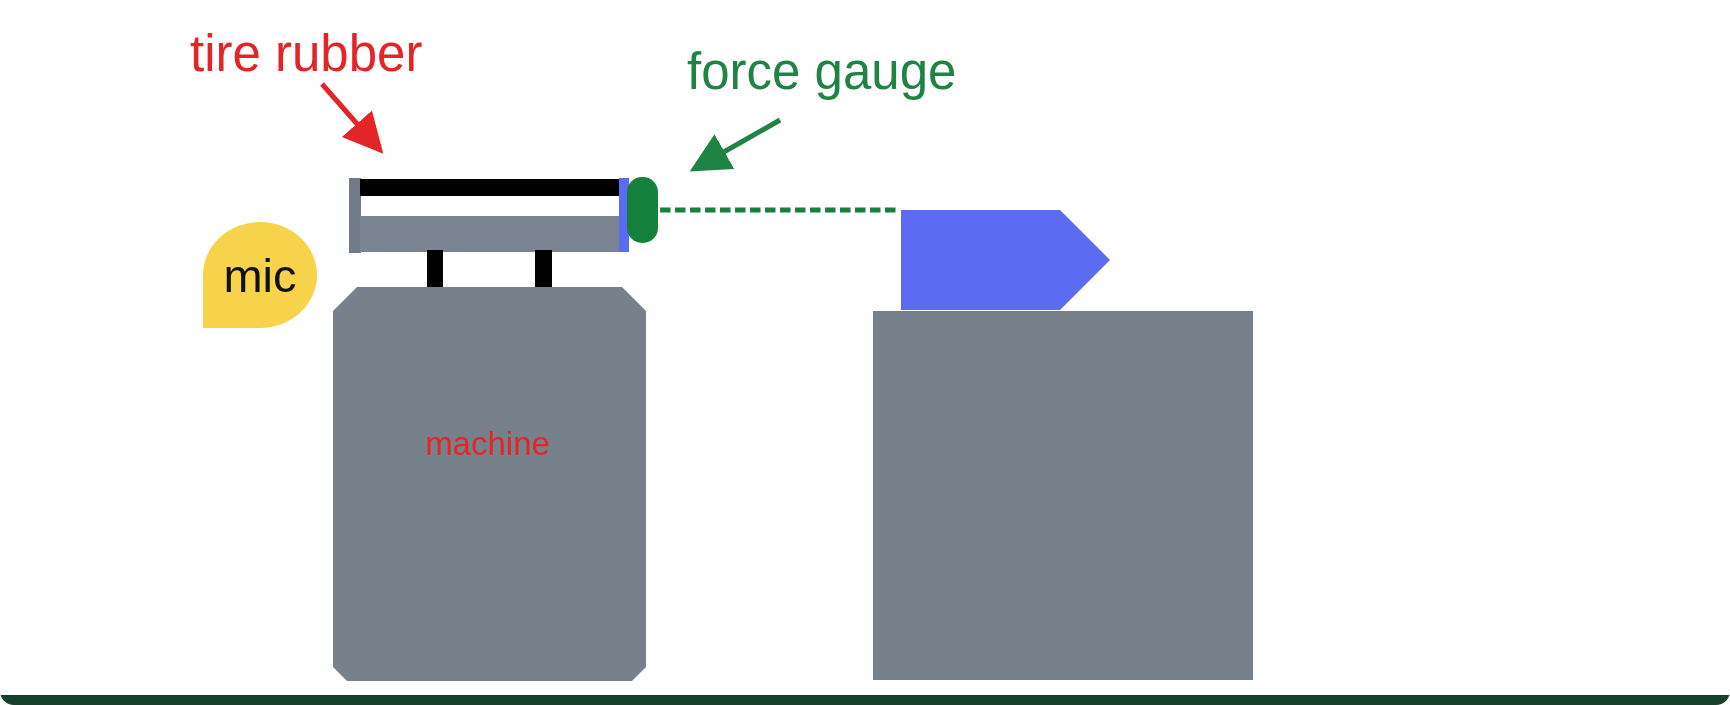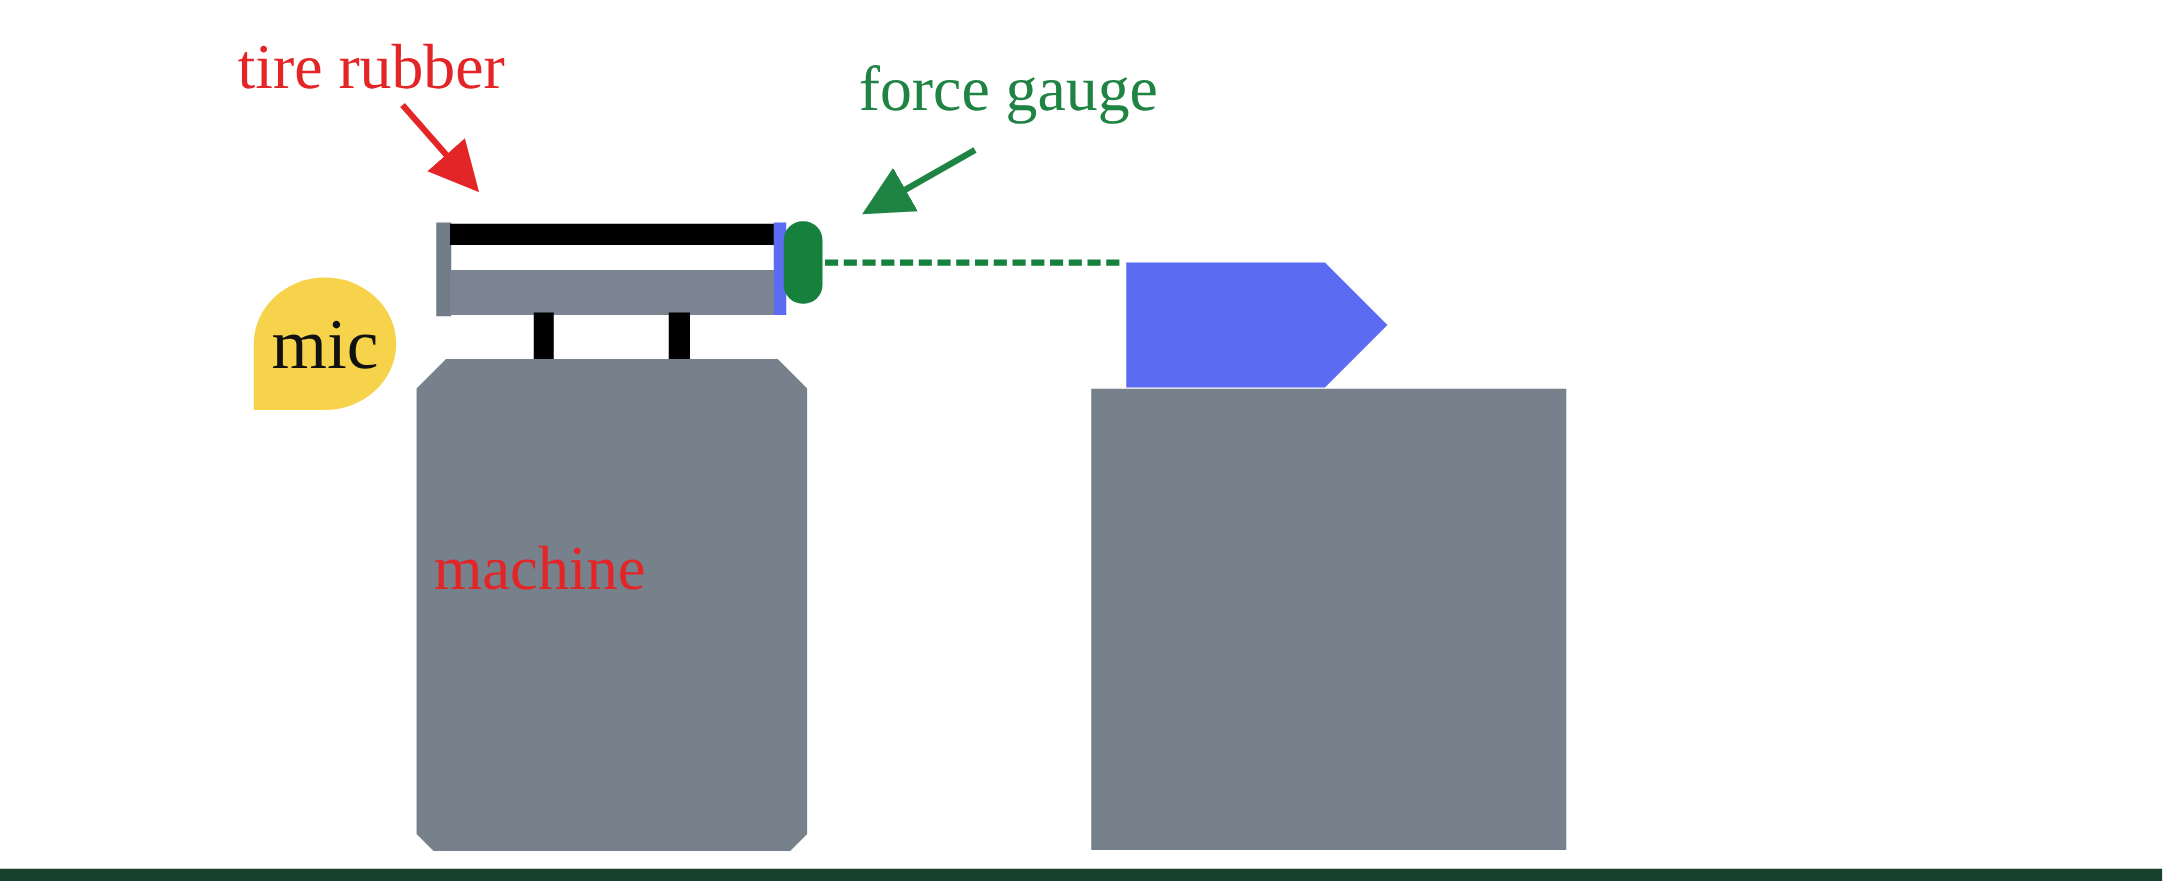--- a/index.html
+++ b/index.html
@@ -15,21 +15,22 @@
     --rubber-black:#000000;
     --footer-green:#17402d;
     --background:#ffffff;
   }
   html,body{margin:0;padding:0;background:#fff;}
   #canvas{
     position:relative;
     width:1730px;height:705px;
     background:var(--background);
     overflow:hidden;
-    font-family:Liberation Serif, serif;
+    font-family:Liberation Sans, sans-serif;
+    border-radius:14px;
   }
   .abs{position:absolute;}
 
   .label{
     position:absolute;
     font-size:51px;
     line-height:1.1;
     white-space:nowrap;
   }
   .label-red{color:var(--label-red);}
@@ -50,36 +51,36 @@
   .leg-right{left:535px;width:17px;}
 
   
   .machine{
     left:333px;top:287px;width:313px;height:394px;
     background:var(--machine-gray);
     clip-path:polygon(24px 0,calc(100% - 24px) 0,100% 24px,100% calc(100% - 14px),calc(100% - 14px) 100%,14px 100%,0 calc(100% - 14px),0 24px);
   }
   .machine-label{
     position:absolute;
-    left:347px;top:425px;width:313px;
-    text-align:left;
-    font-size:50px;
+    left:331px;top:425px;width:313px;
+    text-align:center;
+    font-size:33px;
     color:var(--label-red);
   }
 
   
   .mic-bubble{
     left:203px;top:222px;width:114px;height:106px;
     background:var(--mic-yellow);
     border-radius:50% 50% 50% 0;
     display:flex;align-items:center;justify-content:center;
   }
   .mic-text{
     color:#111;
-    font-size:57px;
+    font-size:47px;
   }
 
   
   .right-table{left:873px;top:311px;width:380px;height:369px;background:var(--machine-gray);}
 
   
   .footer-bar{left:0;top:695px;width:1730px;height:10px;background:var(--footer-green);}
 
   svg.overlay{position:absolute;left:0;top:0;pointer-events:none;}
 </style>

